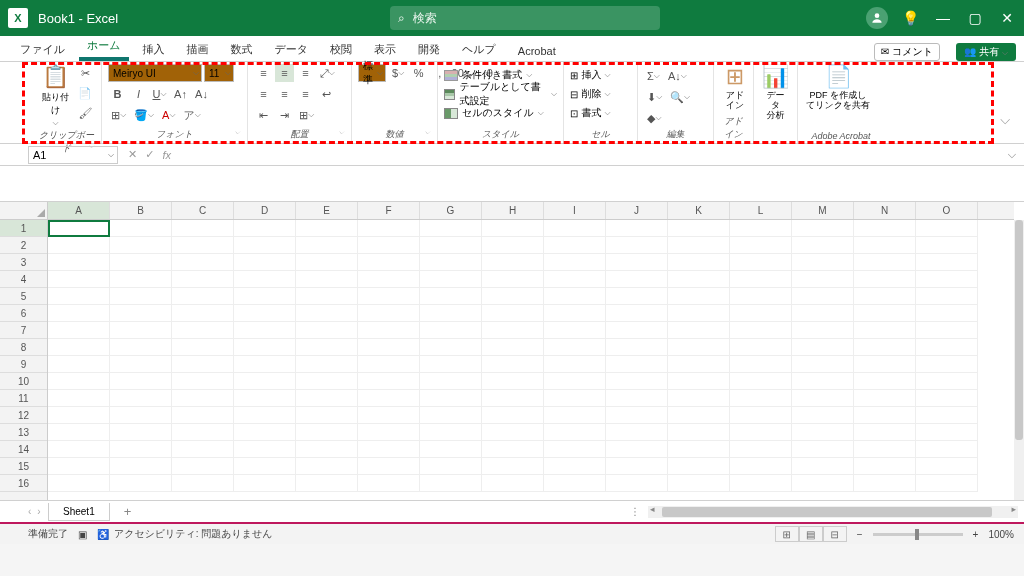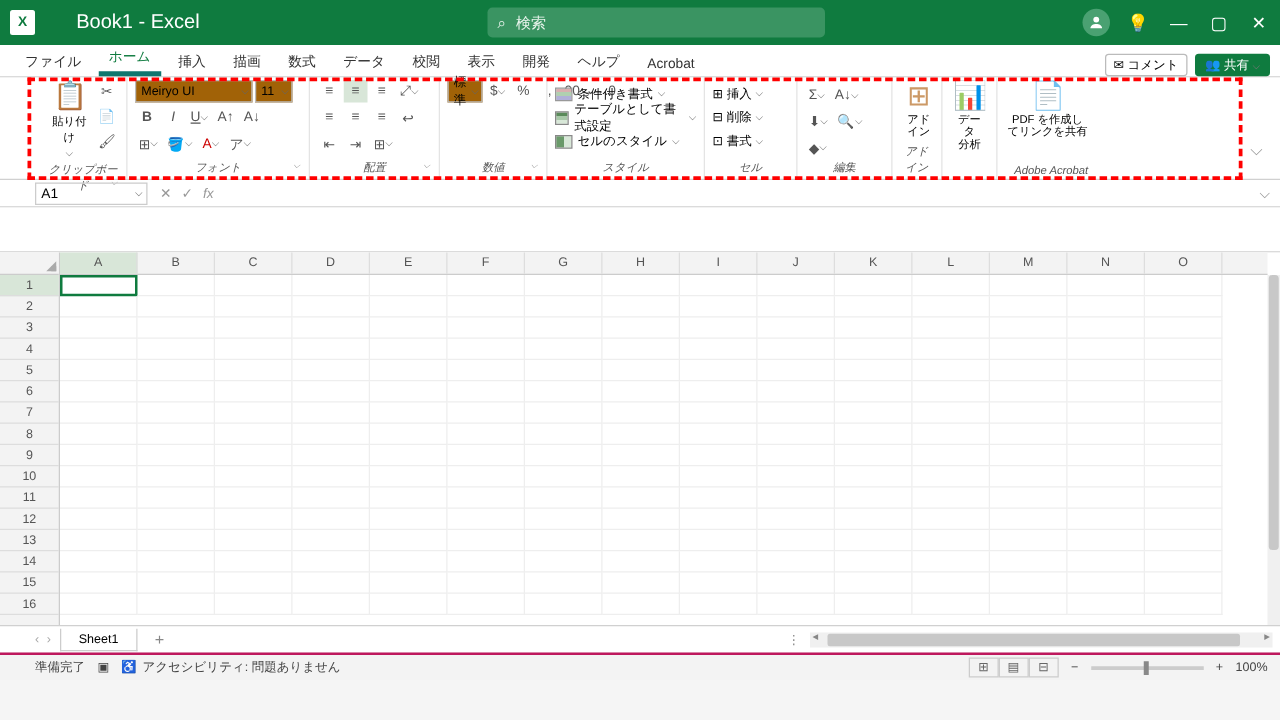--- a/index.html
+++ b/index.html
@@ -1,31 +1,31 @@
 <!DOCTYPE html>
 <html><head>
 <meta charset="utf-8">
 <style>
 * { margin: 0; padding: 0; box-sizing: border-box; }
 body { font-family: "Meiryo UI", "Segoe UI", sans-serif; font-size: 11px; background: #f5f5f5; width: 1024px; height: 576px; overflow: hidden; }
 .titlebar { background: #0f7b3f; height: 36px; display: flex; align-items: center; color: #fff; padding: 0 8px; position: relative; }
 .app-icon { width: 20px; height: 20px; background: #fff; color: #0f7b3f; display: flex; align-items: center; justify-content: center; font-weight: bold; font-size: 11px; border-radius: 2px; margin-right: 10px; }
-.title-text { font-size: 16px; margin-left: 23px; }
+.title-text { font-size: 13px; }
 .searchbox { position: absolute; left: 390px; width: 270px; height: 24px; background: #3a9462; border-radius: 4px; display: flex; align-items: center; padding: 0 8px; color: #e8f4ec; font-size: 12px; }
 .searchbox .mag { margin-right: 8px; }
 .title-right { position: absolute; right: 8px; display: flex; gap: 14px; align-items: center; }
 .title-right .ctl { color: #fff; font-size: 14px; cursor: pointer; width: 18px; text-align: center; }
 .account-icon { width: 22px; height: 22px; border-radius: 50%; background: #4aa172; display: flex; align-items: center; justify-content: center; }
 
 .tabs { background: #fff; height: 26px; display: flex; align-items: flex-end; padding-left: 12px; font-size: 11px; border-bottom: 1px solid #d0d0d0; position: relative; }
 .tabs .tab { padding: 4px 8px 4px; margin-right: 6px; cursor: pointer; color: #333; }
 .tabs .tab.active { border-bottom: 4px solid #0f766e; color: #0f7b3f; font-weight: normal; }
-.tabs-right { position: absolute; right: 8px; display: flex; gap: 6px; align-items: flex-end; }
+.tabs-right { position: absolute; right: 8px; display: flex; gap: 16px; align-items: flex-start; }
 .tabs-right .comment-btn { border: 1px solid #bbb; padding: 1px 6px; border-radius: 3px; font-size: 10px; }
-.tabs-right .share-btn { background: #0f7b3f; color: #fff; padding: 2px 8px; border-radius: 3px; font-size: 10px; margin-top: 40px; }
+.tabs-right .share-btn { background: #0f7b3f; color: #fff; padding: 2px 8px; border-radius: 3px; font-size: 10px; }
 
 .ribbon-wrap { position: relative; }
 .ribbon-highlight { position: absolute; left: 22px; top: 0; width: 972px; height: 82px; border: 3px dashed #ff0000; pointer-events: none; z-index: 5; }
 .ribbon { background: #fff; height: 82px; display: flex; padding-left: 32px; border-bottom: 1px solid #d0d0d0; }
 .rgroup { display: flex; flex-direction: column; border-right: 1px solid #e4e4e4; padding: 2px 6px 0; }
 .rgroup .controls { flex: 1; display: flex; align-items: flex-start; gap: 3px; }
 .rgroup .label { text-align: center; font-size: 9px; color: #555; padding: 1px 0 2px; position: relative; font-style: italic; }
 .rgroup .label::after { content: "⌵"; position: absolute; right: 1px; font-size: 7px; color: #888; }
 .rgroup .label.plain::after { content: ""; }
 .vcol { display: flex; flex-direction: column; align-items: center; text-align: center; font-size: 9px; gap: 1px; cursor: pointer; padding: 0 2px; }

